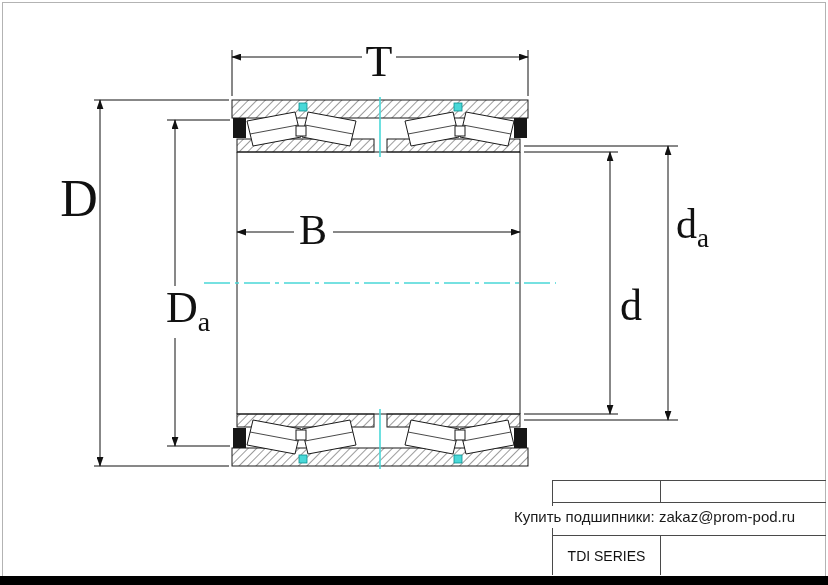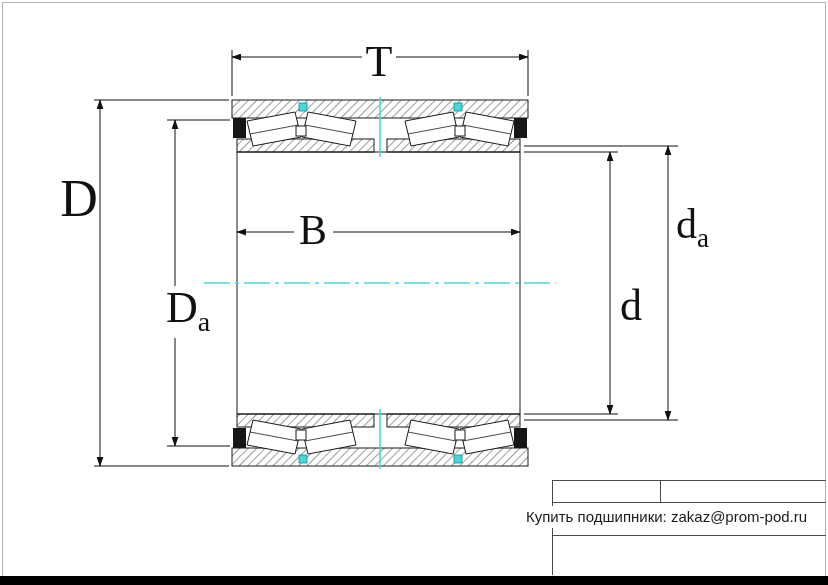--- a/index.html
+++ b/index.html
@@ -17,21 +17,21 @@
   .tb-row{box-sizing:border-box;display:flex;}
   .tb-r1{height:22px;border-bottom:1px solid #4a4a4a;}
   .tb-r2{height:33px;border-bottom:1px solid #4a4a4a;}
   .tb-r3{height:39px;}
   .tb-c1{width:108px;box-sizing:border-box;border-right:1px solid #4a4a4a;
          display:flex;align-items:center;justify-content:center;}
   .tb-c2{flex:1;display:flex;align-items:center;justify-content:center;flex-direction:column;}
   .tb-series{font-size:14px;color:#111;}
   .tb-type{font-size:11px;line-height:13px;color:#111;text-align:center;}
   .footer-note{
-    position:absolute;left:524px;top:506px;height:22px;line-height:22px;
+    position:absolute;left:512px;top:506px;height:22px;line-height:22px;
     font-size:15px;color:#1a1a1a;background:#fff;white-space:nowrap;padding:0 2px;
   }
 </style>
 </head>
 <body>
 
 <div class="frame"></div>
 
 <svg width="828" height="585" viewBox="0 0 828 585">
   <defs>
@@ -146,18 +146,19 @@
   <text class="dim" x="676" y="238" font-size="42"><tspan>d</tspan><tspan font-size="27" dy="9">a</tspan></text>
 </svg>
 
 <div class="tb">
   <div class="tb-row tb-r1">
     <div class="tb-c1"></div>
     <div class="tb-c2"></div>
   </div>
   <div class="tb-row tb-r2"></div>
   <div class="tb-row tb-r3">
+    <div class="tb-c1 tb-series">TDI SERIES</div>
   </div>
 </div>
 
 <div class="footer-note">Купить подшипники: zakaz@prom-pod.ru</div>
 
 <div class="bottom-bar"></div>
 
 </body></html>

